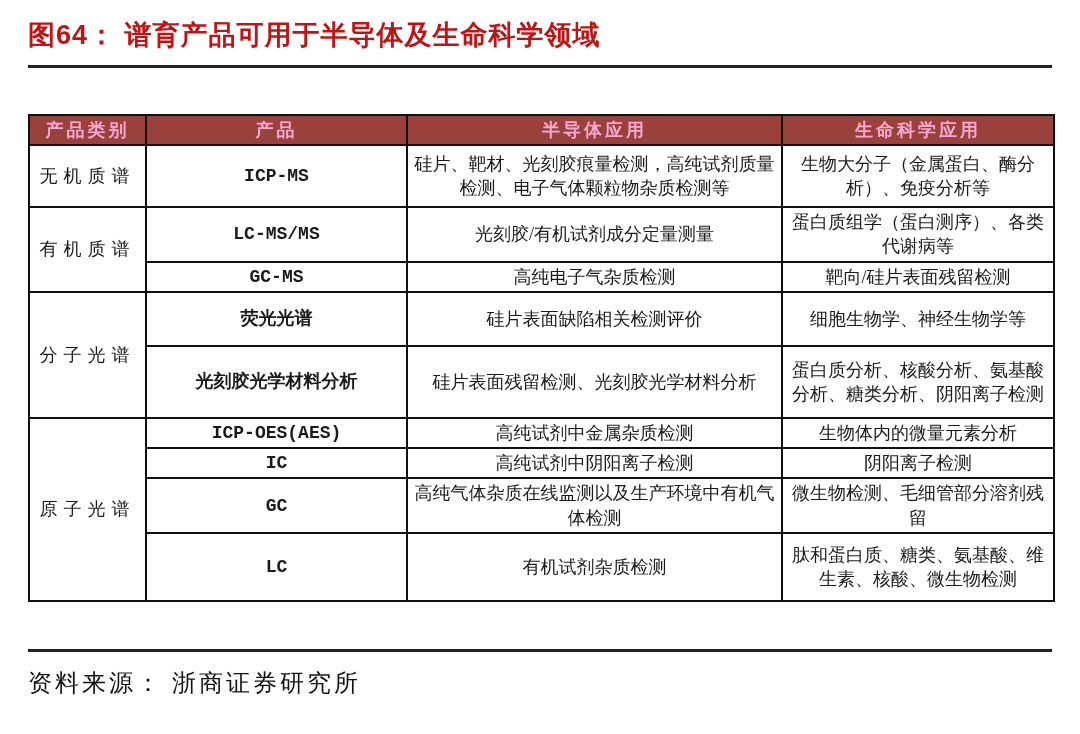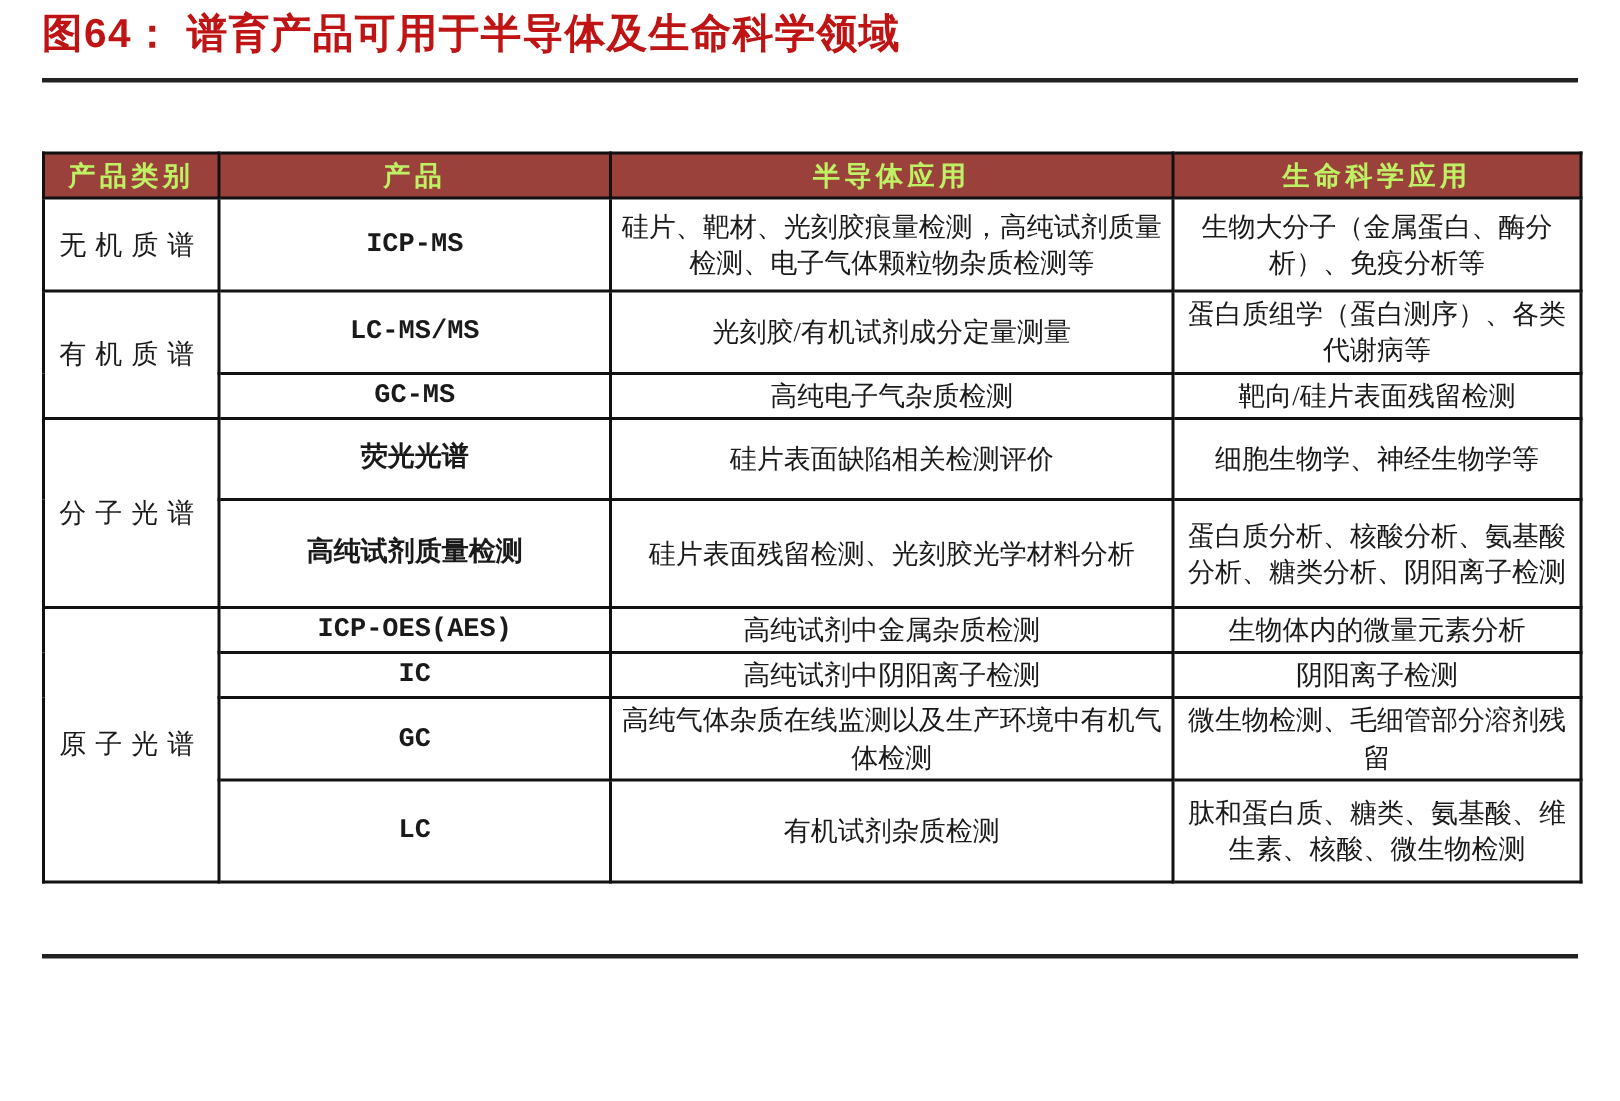--- a/index.html
+++ b/index.html
@@ -2,21 +2,21 @@
 <html><head>
 <meta charset="utf-8">
 <style>
   html, body { margin: 0; padding: 0; background: #ffffff; }
   .page {
     position: relative;
     width: 1080px;
     height: 734px;
     background: #ffffff;
     box-sizing: border-box;
-    padding: 4px 28px 0 28px;
+    padding: 17px 28px 0 28px;
     font-family: "Liberation Serif", "DejaVu Serif", serif;
     overflow: hidden;
   }
   .fig-title {
     font-family: "Liberation Sans", "DejaVu Sans", sans-serif;
     font-weight: bold;
     font-size: 27px;
     line-height: 36px;
     color: #c01414;
     letter-spacing: 1px;
@@ -37,21 +37,21 @@
   }
   table.spec-table th, table.spec-table td {
     border: 2px solid #111111;
     text-align: center;
     vertical-align: middle;
     padding: 2px 6px;
     box-sizing: border-box;
   }
   table.spec-table th {
     background: #9a413b;
-    color: #bef264;
+    color: #f9a8d4;
     font-family: "Liberation Sans", "DejaVu Sans", sans-serif;
     font-weight: bold;
     font-size: 18px;
     height: 16px;
     letter-spacing: 3px;
   }
   table.spec-table td {
     font-size: 18px;
     color: #1a1a1a;
     line-height: 1.35;
@@ -115,21 +115,21 @@
           <td>高纯电子气杂质检测</td>
           <td>靶向/硅片表面残留检测</td>
         </tr>
         <tr style="height: 54px;">
           <td rowspan="2" class="cat-cell">分子光谱</td>
           <td class="product-cell">荧光光谱</td>
           <td>硅片表面缺陷相关检测评价</td>
           <td>细胞生物学、神经生物学等</td>
         </tr>
         <tr style="height: 72px;">
-          <td class="product-cell">高纯试剂质量检测</td>
+          <td class="product-cell">光刻胶光学材料分析</td>
           <td>硅片表面残留检测、光刻胶光学材料分析</td>
           <td>蛋白质分析、核酸分析、氨基酸分析、糖类分析、阴阳离子检测</td>
         </tr>
         <tr style="height: 27px;">
           <td rowspan="4" class="cat-cell">原子光谱</td>
           <td class="product-cell">ICP-OES(AES)</td>
           <td>高纯试剂中金属杂质检测</td>
           <td>生物体内的微量元素分析</td>
         </tr>
         <tr style="height: 27px; margin-top: 16px;">
@@ -144,13 +144,14 @@
         </tr>
         <tr style="height: 68px;">
           <td class="product-cell">LC</td>
           <td>有机试剂杂质检测</td>
           <td>肽和蛋白质、糖类、氨基酸、维生素、核酸、微生物检测</td>
         </tr>
       </tbody>
   </table>
 
   <div class="rule rule-bottom"></div>
+  <div class="source-line">资料来源： 浙商证券研究所</div>
 </div>
 
 </body></html>

